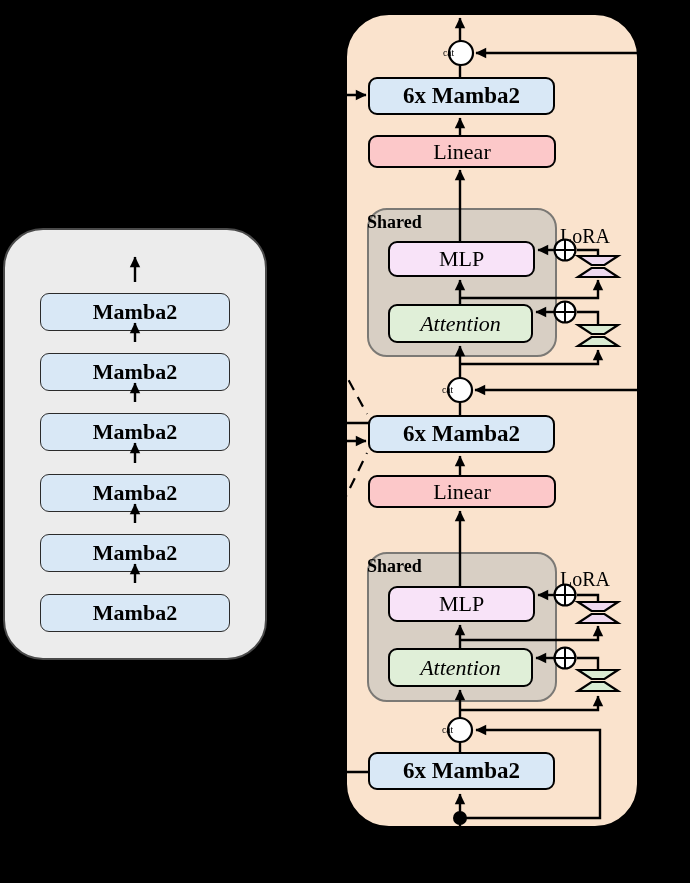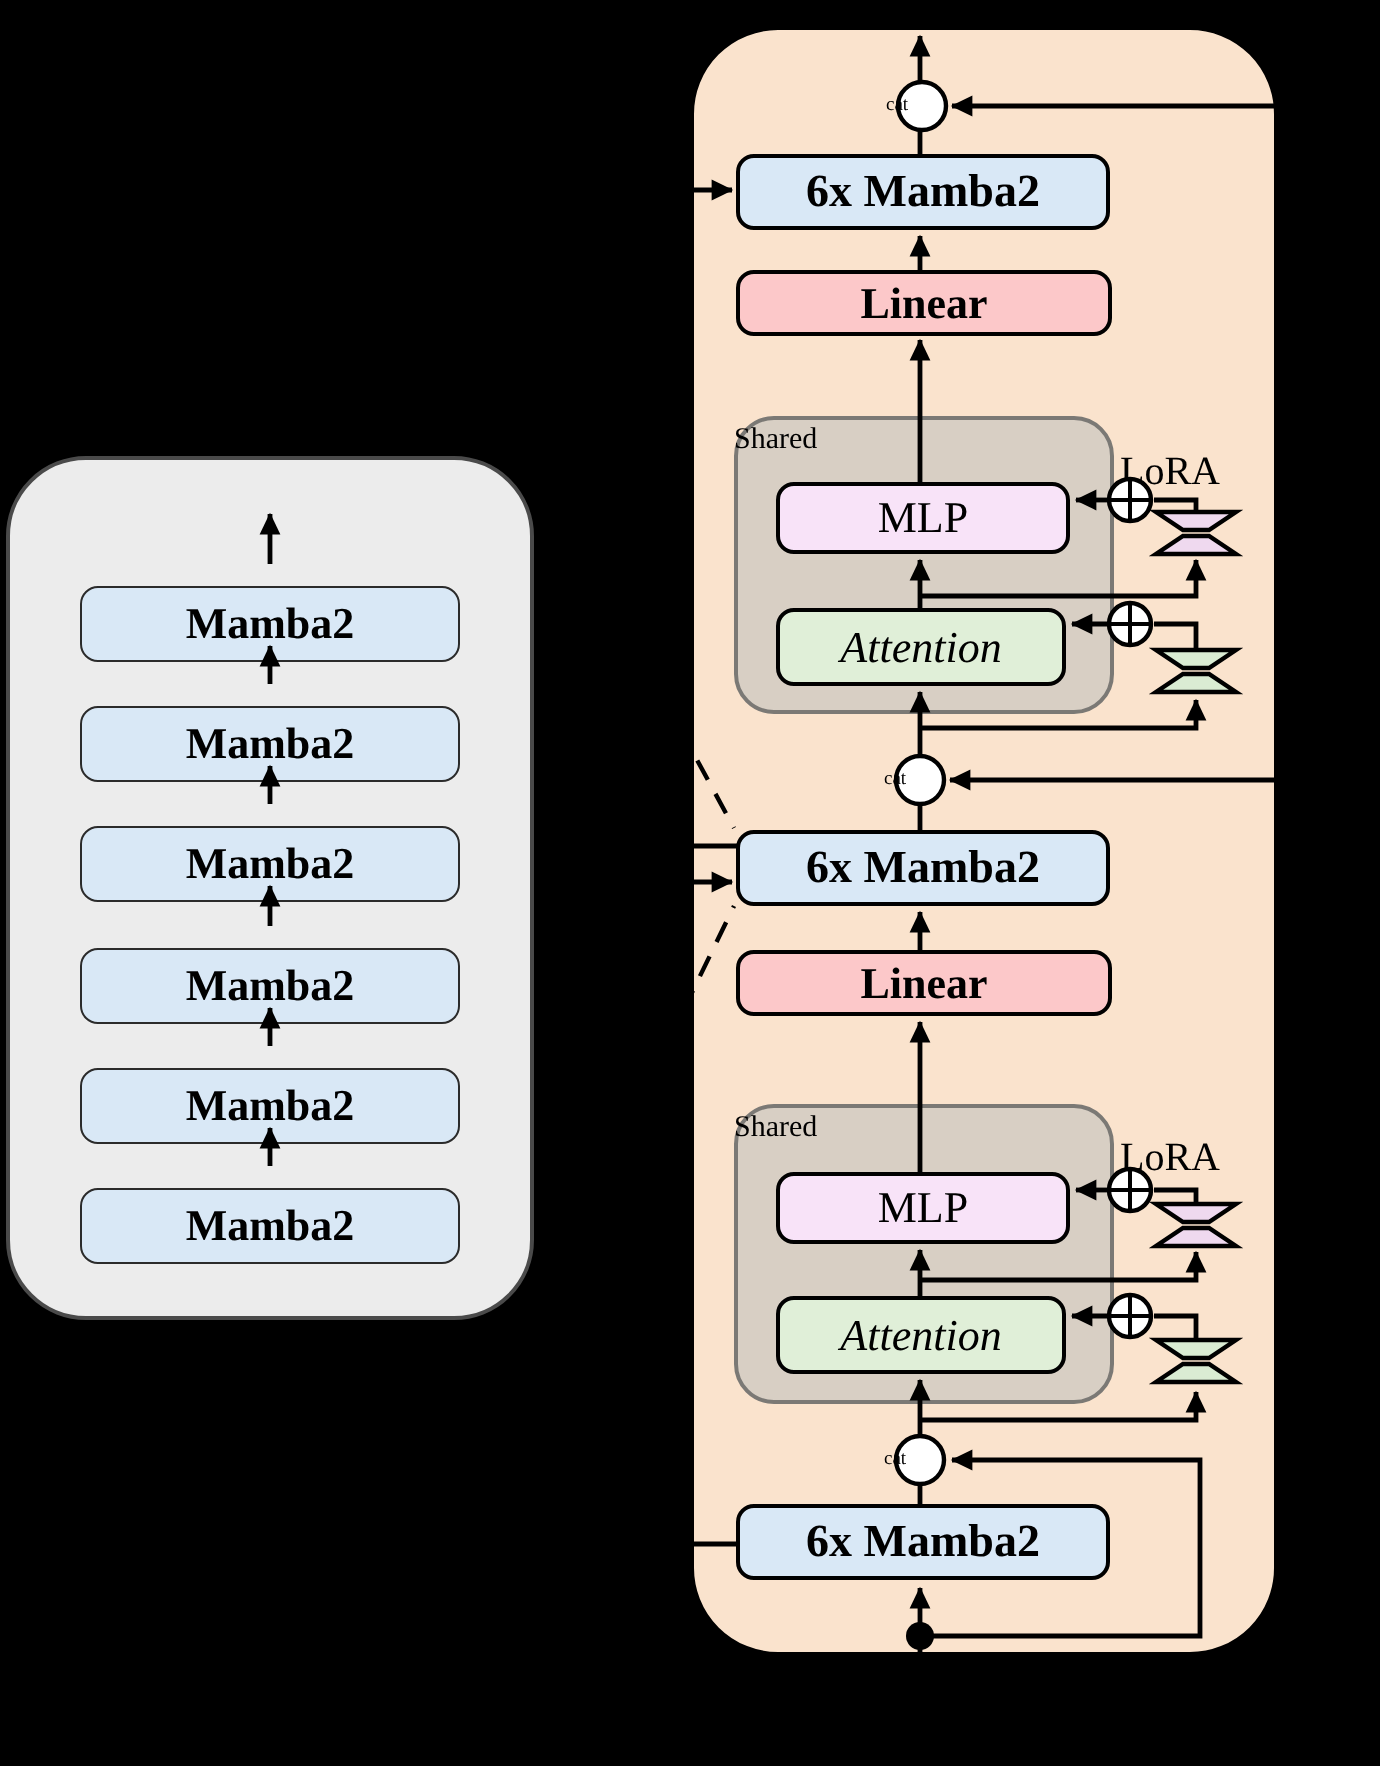--- a/index.html
+++ b/index.html
@@ -9,25 +9,25 @@
   #left-panel{left:3px;top:228px;width:264px;height:432px;background:#ECECEC;
               border:2.5px solid #4A4A4A;border-radius:40px;}
   #right-panel{left:345px;top:13px;width:294px;height:815px;background:#FAE3CD;
                border:2.5px solid #000;border-radius:44px;}
   .shared{position:absolute;box-sizing:border-box;background:#D8CFC4;
           border:2.2px solid #7B7975;border-radius:20px;}
   .box{position:absolute;box-sizing:border-box;display:flex;align-items:center;justify-content:center;
        border:2.2px solid #000;border-radius:9px;}
   .mamba{background:#D9E8F6;font-weight:bold;font-size:22px;}
   .mamba6{background:#D9E8F6;font-weight:bold;font-size:23px;}
-  .linear{background:#FCC8C9;font-size:22px;font-weight:bold;}
+  .linear{background:#FCC8C9;font-size:22px;}
   .mlp{background:#F8E3F8;font-size:22px;}
   .attn{background:#E0EFD8;font-size:22px;font-style:italic;}
   .lbl{position:absolute;}
-  .shared-title{font-weight:normal;font-size:15px;}
+  .shared-title{font-weight:bold;font-size:18px;}
   .lora-lbl{font-weight:normal;font-size:20px;width:76px;}
   .cat-lbl{font-size:9.5px;width:36px;line-height:16px;}
   #overlay{position:absolute;left:0;top:0;z-index:5;pointer-events:none;}
   .lb{border:1.8px solid #2B2B2B;margin-top:11px;}
 </style>
 </head>
 <body>
 
 <div id="stage">
 

